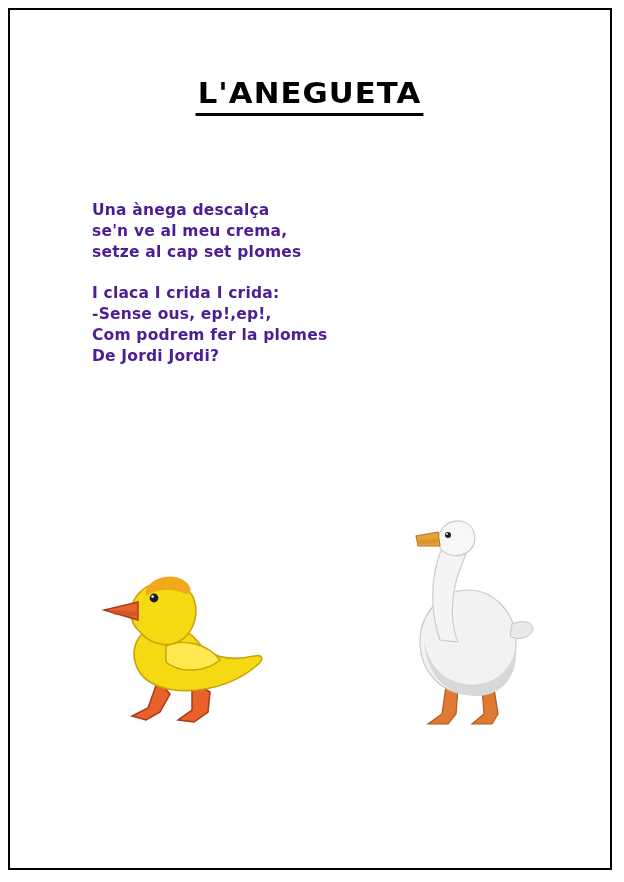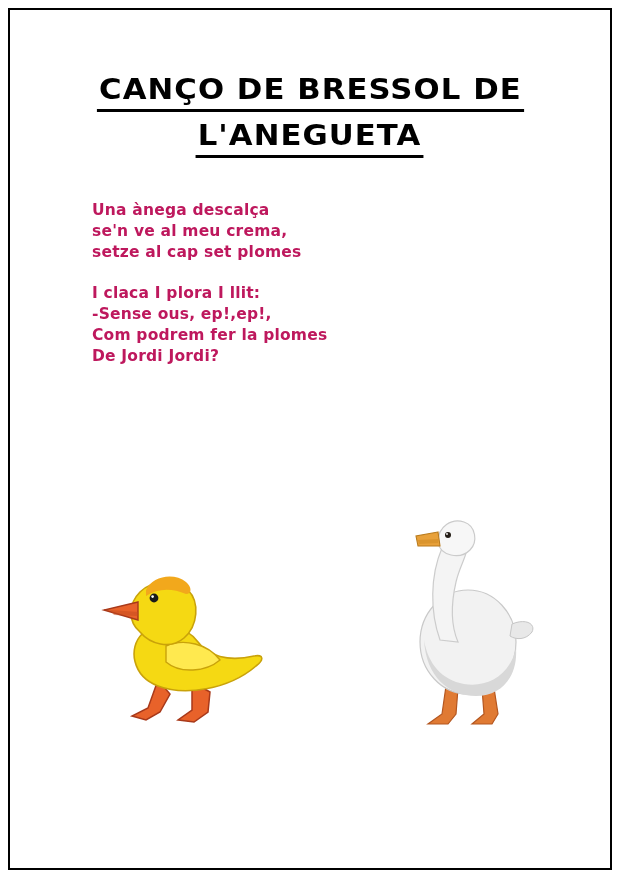--- a/index.html
+++ b/index.html
@@ -48,21 +48,21 @@
     transform-origin: center;
   }
   .title-line.second {
     margin-top: 4px;
   }
   .poem {
     position: absolute;
     left: 92px;
     top: 200px;
     width: 400px;
-    color: #be185d;
+    color: #4c1d95;
     font-family: "DejaVu Sans", sans-serif;
     font-weight: bold;
     font-size: 15.5px;
     line-height: 21px;
     letter-spacing: 0.2px;
   }
   .stanza {
     margin: 0 0 20px 0;
   }
   .stanza div {
@@ -84,32 +84,31 @@
   }
 </style>
 </head>
 <body>
 
 <div class="page">
 
   <div class="page-border"></div>
 
   <div class="title-block">
-    <div><span class="title-line">CANÇO DE BRESSOL DE</span></div>
     <div><span class="title-line second">L'ANEGUETA</span></div>
   </div>
 
   <div class="poem">
     <div class="stanza">
       <div>Una ànega descalça</div>
       <div>se'n ve al meu crema,</div>
       <div>setze al cap set plomes</div>
     </div>
     <div class="stanza">
-      <div>I claca I plora I llit:</div>
+      <div>I claca I crida I crida:</div>
       <div>-Sense ous, ep!,ep!,</div>
       <div>Com podrem fer la plomes</div>
       <div>De Jordi Jordi?</div>
     </div>
   </div>
 
   <svg class="duck" viewBox="0 0 190 200">
 
     <path d="M70 150 L60 178 L44 186 L58 190 L72 182 L82 164 Z" fill="#e8622a" stroke="#a8391a" stroke-width="1.5"></path>
     <path d="M104 152 L104 180 L90 190 L106 192 L120 182 L122 162 Z" fill="#e8622a" stroke="#a8391a" stroke-width="1.5"></path>

